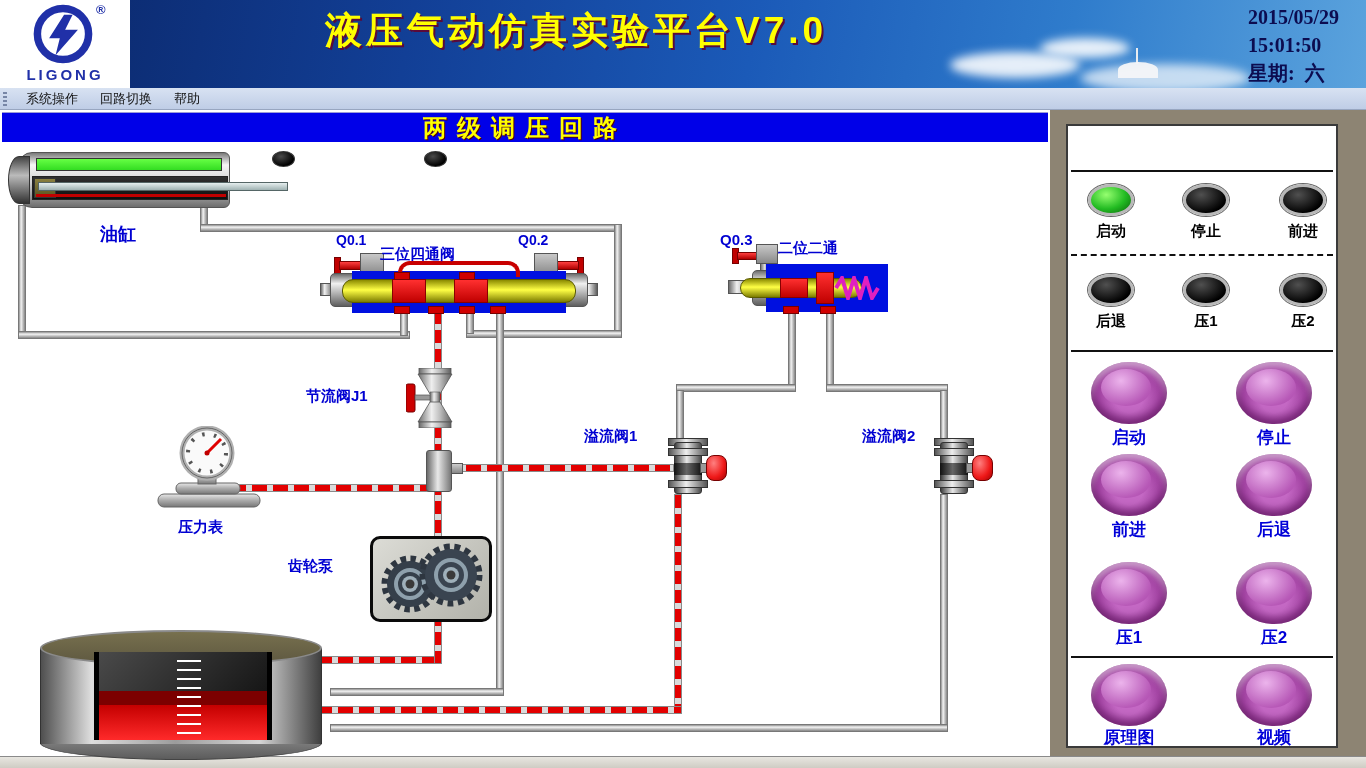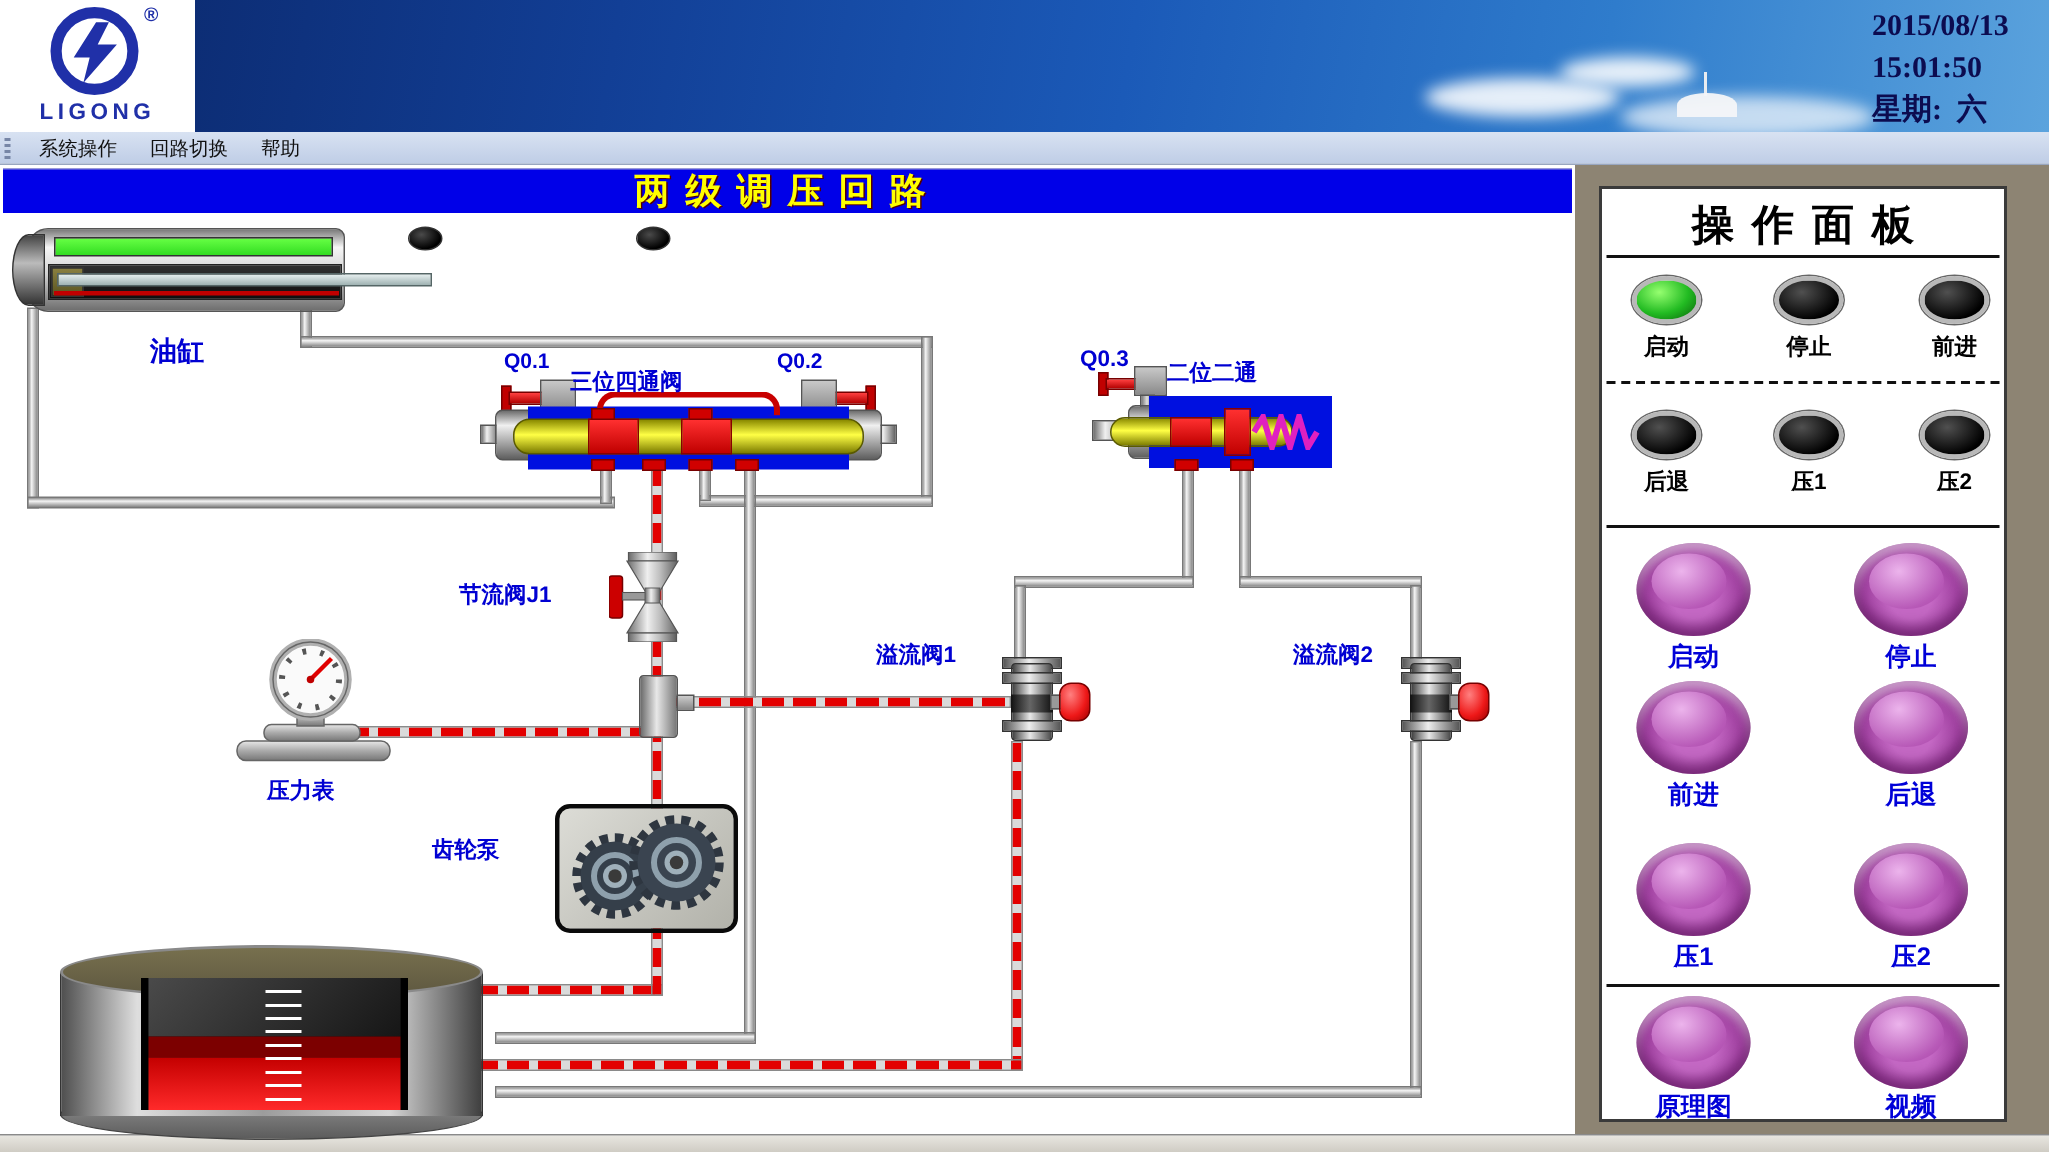--- a/index.html
+++ b/index.html
@@ -161,23 +161,24 @@
 
   <div class="logo-box">
     <svg width="70" height="64" viewBox="0 0 64 60" style="position:absolute;left:28px;top:2px;">
       <circle cx="32" cy="30" r="24" fill="none" stroke="#2030a8" stroke-width="7"></circle>
       <path d="M33 12 L19 34 L29 34 L25 50 L46 26 L34 26 L41 12 Z" fill="#2030a8"></path>
     </svg>
     <span class="logo-reg">®</span>
     <div class="logo-text">LIGONG</div>
   </div>
 
+  <div class="main-title">液压气动仿真实验平台V7.0</div>
 
   <div class="dt-block">
-    <div>2015/08/13</div>
+    <div>2015/05/29</div>
     <div>15:01:50</div>
     <div>
       <span>星期:</span>&nbsp;&nbsp;<span>六</span>
     </div>
   </div>
 </div>
 
 <div class="menubar">
   <div class="grip"></div>
   <div class="menu-item">系统操作</div>
@@ -373,21 +374,20 @@
   <div class="lbl" style="left:778px;top:129px;">二位二通</div>
   <div class="lbl" style="left:306px;top:277px;">节流阀J1</div>
   <div class="lbl" style="left:584px;top:317px;">溢流阀1</div>
   <div class="lbl" style="left:862px;top:317px;">溢流阀2</div>
   <div class="lbl" style="left:178px;top:393px;margin-top:15px;">压力表</div>
   <div class="lbl" style="left:288px;top:447px;">齿轮泵</div>
 </div>
 
 <div class="side">
   <div class="op-panel">
-    <div class="op-title">操作面板</div>
     <div class="sep-solid" style="top:44px;"></div>
 
     <div class="ind ind-on" style="left:20px;top:58px;"></div>
     <div class="ind ind-off" style="left:115px;top:58px;"></div>
     <div class="ind ind-off" style="left:212px;top:58px;"></div>
     <div class="ind-lbl" style="left:3px;top:96px;">启动</div>
     <div class="ind-lbl" style="left:98px;top:96px;">停止</div>
     <div class="ind-lbl" style="left:195px;top:96px;">前进</div>
 
     <div class="sep-dash" style="top:128px;"></div>

